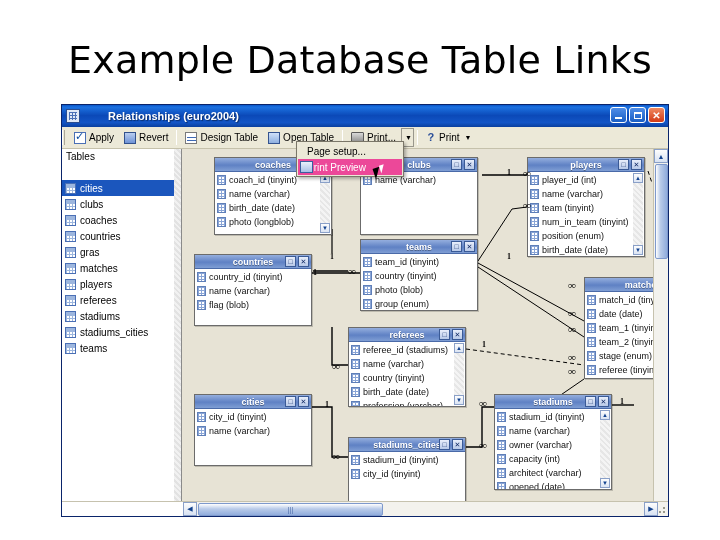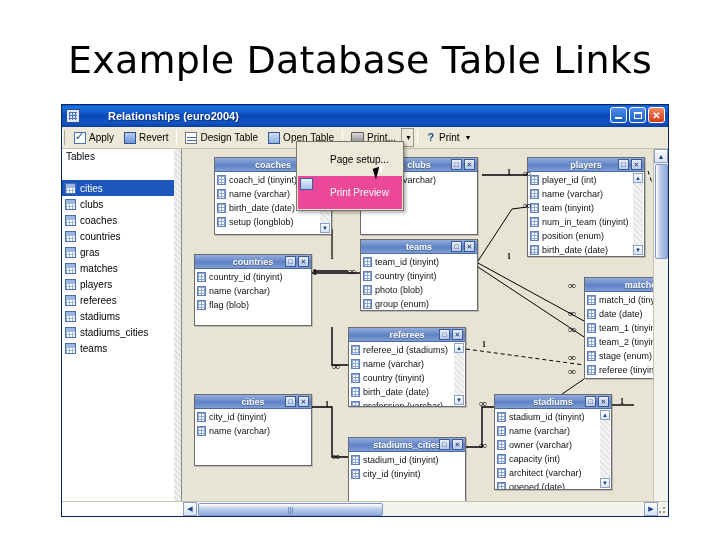--- a/index.html
+++ b/index.html
@@ -114,22 +114,22 @@
     position: absolute;
     left: 234px; top: 36px;
     width: 108px;
     background: #ece9d8;
     border: 1px solid #7a7668;
     box-shadow: 2px 2px 3px rgba(0,0,0,.28);
     z-index: 60;
     padding: 1px;
   }
   .menu-item {
-    height: 33px; display: flex; align-items: center;
-    font-size: 10px; color: #000; padding-left: 32px;
+    height: 16px; display: flex; align-items: center;
+    font-size: 10px; color: #000; padding-left: 9px;
     position: relative; white-space: nowrap;
   }
   .menu-item.selected { background: #ec4899; color: #ffffff; }
   .menu-item .mi-ico {
     position: absolute; left: 2px; top: 2px;
     width: 13px; height: 12px;
     background: linear-gradient(to bottom,#e9f0fb,#a8c0e6);
     border: 1px solid #3b5f9e;
   }
   #cursor-arrow {
@@ -452,21 +452,21 @@
                   <div class="field">
                     <span class="f-ico"></span>
                     <span>name (varchar)</span>
                   </div>
                   <div class="field">
                     <span class="f-ico"></span>
                     <span>birth_date (date)</span>
                   </div>
                   <div class="field">
                     <span class="f-ico"></span>
-                    <span>setup (longblob)</span>
+                    <span>photo (longblob)</span>
                   </div>
                 </div>
                 <div class="tbl-vscroll">
                   <div class="tvs-btn">▲</div>
                   <div class="tvs-track"></div>
                   <div class="tvs-btn">▼</div>
                 </div>
               </div>
               <div class="tbl" style="left: 178px; top: 8px; width: 118px; height: 78px;">
                 <div class="tbl-head">

